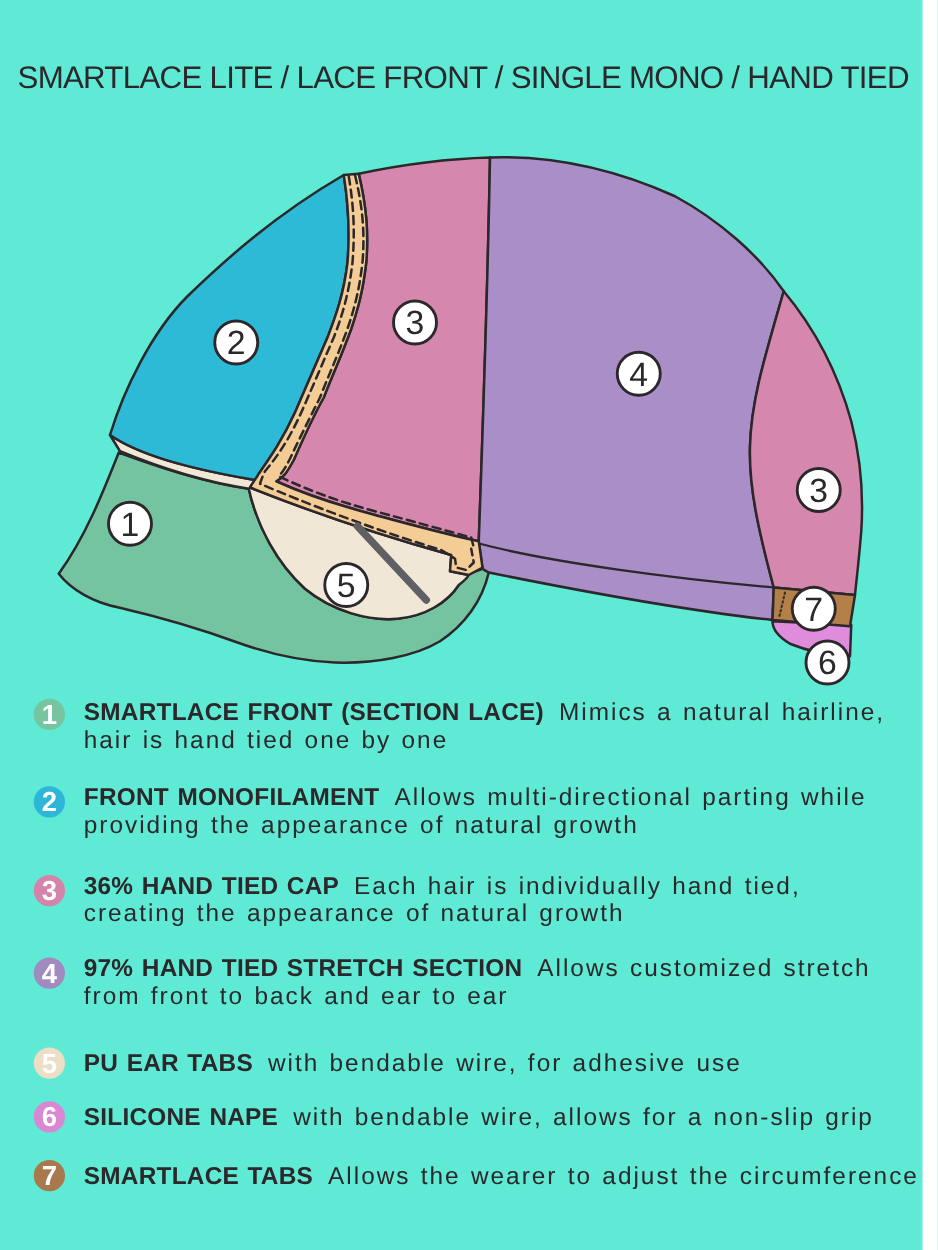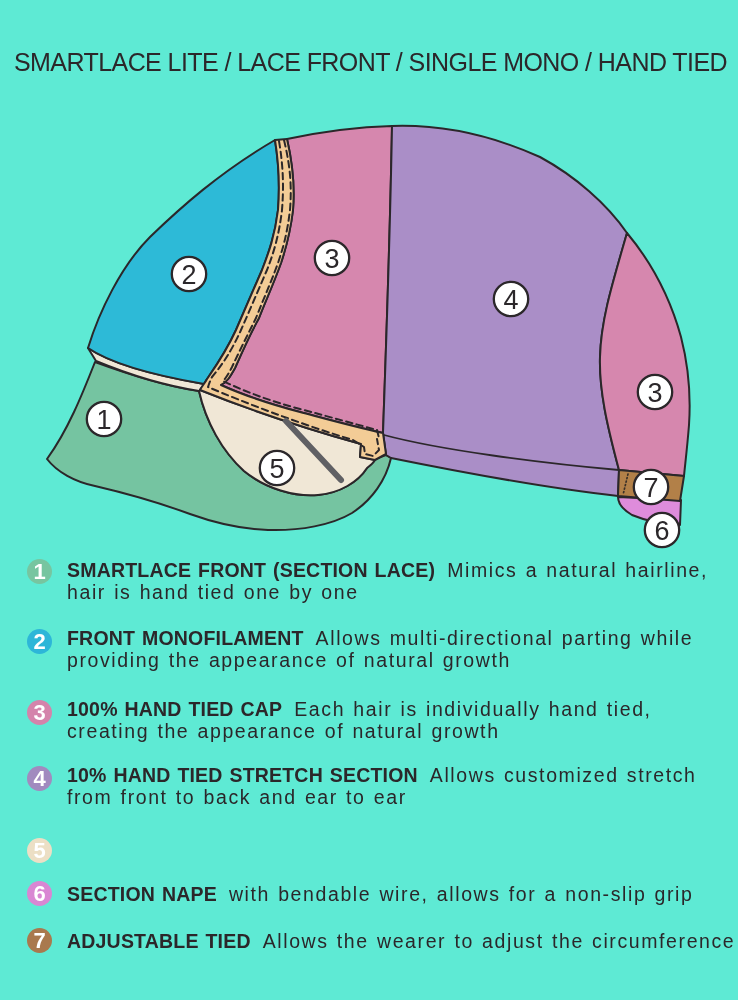--- a/index.html
+++ b/index.html
@@ -106,25 +106,26 @@
     </g>
   </svg>
 
   <div class="lc" style="top:558.5px;background:#77c5a0;">1</div>
   <div class="row" style="top:559px;width:700px;"><b>SMARTLACE FRONT (SECTION LACE)</b><span class="sp"></span>Mimics a natural hairline,<br>hair is hand tied one by one</div>
 
   <div class="lc" style="top:628.5px;background:#2db6d8;">2</div>
   <div class="row" style="top:627px;width:700px;"><b>FRONT MONOFILAMENT</b><span class="sp"></span>Allows multi-directional parting while<br>providing the appearance of natural growth</div>
 
   <div class="lc" style="top:699.5px;background:#d484ab;">3</div>
-  <div class="row" style="top:698px;width:700px;"><b>100% HAND TIED CAP</b><span class="sp"></span>Each hair is individually hand tied,<br>creating the appearance of natural growth</div>
+  <div class="row" style="top:698px;width:700px;"><b>36% HAND TIED CAP</b><span class="sp"></span>Each hair is individually hand tied,<br>creating the appearance of natural growth</div>
 
   <div class="lc" style="top:765.5px;background:#a18abf;">4</div>
-  <div class="row" style="top:764px;width:700px;"><b>10% HAND TIED STRETCH SECTION</b><span class="sp"></span>Allows customized stretch<br>from front to back and ear to ear</div>
+  <div class="row" style="top:764px;width:700px;"><b>97% HAND TIED STRETCH SECTION</b><span class="sp"></span>Allows customized stretch<br>from front to back and ear to ear</div>
 
   <div class="lc" style="top:837.5px;background:#ecdfc5;">5</div>
+  <div class="row" style="top:840px;width:680px;"><b>PU EAR TABS</b><span class="sp"></span>with bendable wire, for adhesive use</div>
 
   <div class="lc" style="top:880.5px;background:#d987d3;">6</div>
-  <div class="row" style="top:883px;width:680px;"><b>SECTION NAPE</b><span class="sp"></span>with bendable wire, allows for a non-slip grip</div>
+  <div class="row" style="top:883px;width:680px;"><b>SILICONE NAPE</b><span class="sp"></span>with bendable wire, allows for a non-slip grip</div>
 
   <div class="lc" style="top:927.5px;background:#a9794e;">7</div>
-  <div class="row" style="top:930px;width:680px;"><b>ADJUSTABLE TIED</b><span class="sp"></span>Allows the wearer to adjust the circumference</div>
+  <div class="row" style="top:930px;width:680px;"><b>SMARTLACE TABS</b><span class="sp"></span>Allows the wearer to adjust the circumference</div>
 </div>
 
 </body></html>

